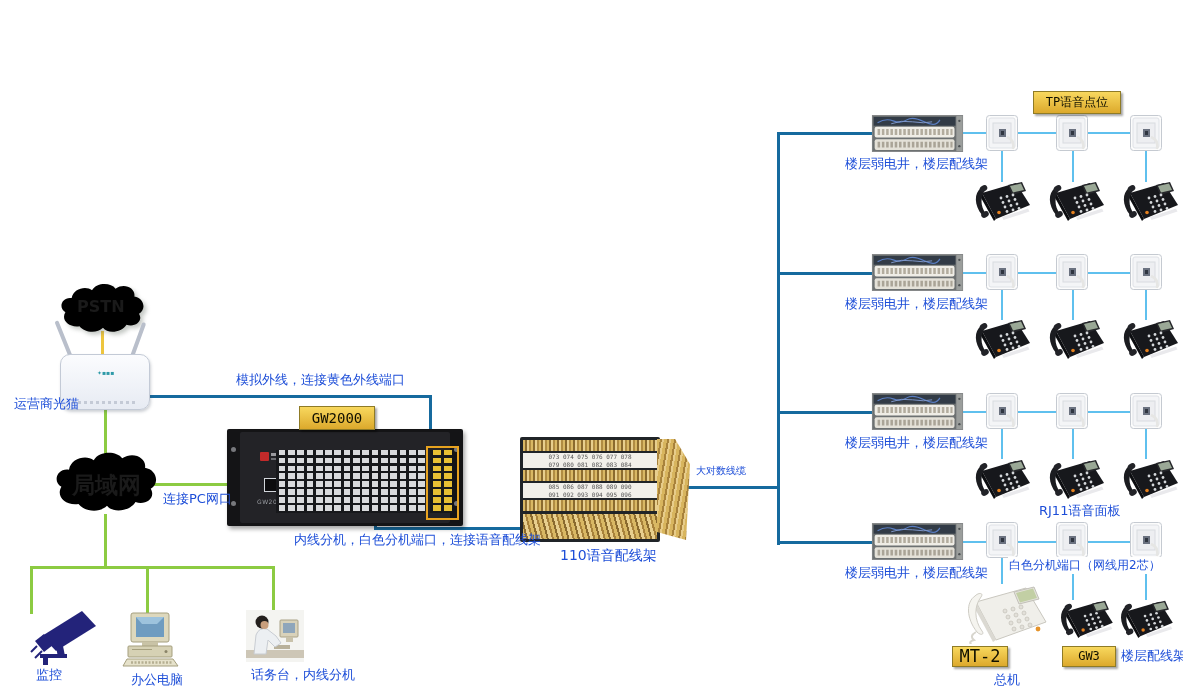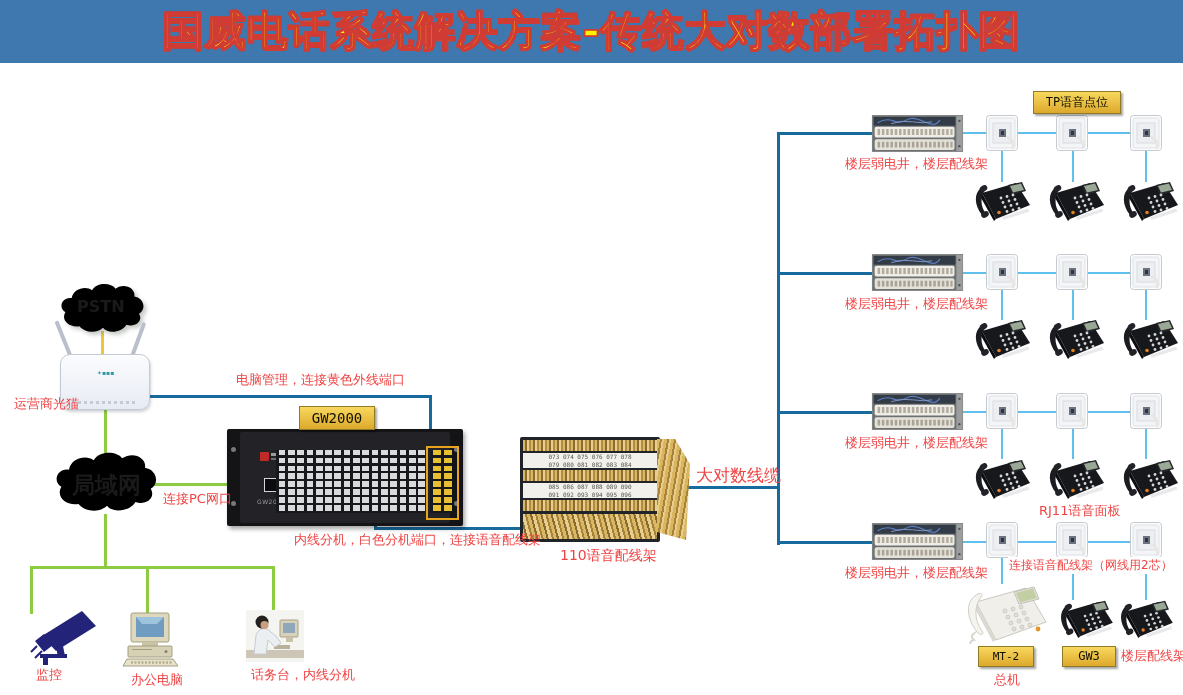--- a/index.html
+++ b/index.html
@@ -11,21 +11,21 @@
   .titlebar span{font-size:41px;font-weight:bold;letter-spacing:1px;color:#FDF300;
             -webkit-text-stroke:1.4px #D03C34;
             text-shadow:1px 1px 0 #D03C34,-1px -1px 0 #D03C34,1px -1px 0 #D03C34,-1px 1px 0 #D03C34;}
   
   .ln{position:absolute;z-index:1;}
   .db{background:#166A9E;}
   .lb{background:#5FC0EE;}
   .gn{background:#8CCB42;}
   .yl{background:#EDC53E;}
   
-  .lbl{position:absolute;z-index:3;color:#ef4444;font-size:13px;white-space:nowrap;}
+  .lbl{position:absolute;z-index:3;color:#1d4ed8;font-size:13px;white-space:nowrap;}
   .sm{font-size:12px;}
   .tag{position:absolute;z-index:4;background:linear-gradient(180deg,#F8D85E,#DCA92C);
        border:1px solid #8F7B26;color:#101000;text-align:center;
        font-family:"DejaVu Sans Mono",monospace;font-size:13px;line-height:20px;
        box-shadow:1.5px 2px 2px rgba(0,0,0,.35);}
   .dev{position:absolute;z-index:2;}
   
   .cloud-svg{position:absolute;z-index:2;overflow:visible;}
   .cloud-txt{position:absolute;z-index:3;font-weight:bold;color:#1a1a1a;}
   
@@ -180,23 +180,20 @@
       <rect x="28" y="35" width="16" height="4" fill="#B9B19A"></rect>
       <path d="M8,44 L10,25 Q13,17 21,19 L30,26 L35,33 L29,37 L22,30 L20,44 Z" fill="#ECEFF2" stroke="#C8CCD2"></path>
       <circle cx="16" cy="12" r="6.5" fill="#24201D"></circle>
       <circle cx="18.5" cy="15" r="4" fill="#C99F7D"></circle>
     </symbol>
   </defs>
 </svg>
 
 <div class="stage">
 
-  <div class="titlebar">
-    <span>国威电话系统解决方案-传统大对数部署拓扑图</span>
-  </div>
 
   <div class="ln yl" style="left:101px;top:331px;width:3px;height:42px"></div>
   <div class="ln gn" style="left:104px;top:406px;width:3px;height:52px"></div>
   <div class="ln db" style="left:142px;top:395px;width:290px;height:3px"></div>
   <div class="ln db" style="left:429px;top:395px;width:3px;height:80px"></div>
   <div class="ln gn" style="left:150px;top:483px;width:104px;height:3px"></div>
   <div class="ln gn" style="left:104px;top:514px;width:3px;height:55px"></div>
   <div class="ln gn" style="left:30px;top:566px;width:245px;height:3px"></div>
   <div class="ln gn" style="left:30px;top:566px;width:3px;height:48px"></div>
   <div class="ln gn" style="left:146px;top:566px;width:3px;height:52px"></div>
@@ -251,21 +248,21 @@
       <div class="router-dots"></div>
     </div>
   </div>
   <div class="lbl" style="left:14px;top:395px">运营商光猫</div>
 
   <svg class="cloud-svg lan-cloud" style="left:50px;top:446px;width:114px;height:74px" viewBox="0 0 120 72">
       <use href="#cloud"></use>
     </svg>
   <div class="cloud-txt" style="left:72px;top:470px;font-size:23px">局域网</div>
 
-  <div class="lbl" style="left:236px;top:371px">电脑管理，连接黄色外线端口</div>
+  <div class="lbl" style="left:236px;top:371px">模拟外线，连接黄色外线端口</div>
   <div class="lbl" style="left:163px;top:490px">连接PC网口</div>
 
   <svg class="sym" style="left:26px;top:602px;width:84px;height:64px" viewBox="0 0 84 64">
       <use href="#cam"></use>
     </svg>
   <div class="lbl" style="left:36px;top:666px">监控</div>
   <svg class="sym" style="left:122px;top:612px;width:58px;height:56px" viewBox="0 0 58 56">
       <use href="#pc"></use>
     </svg>
   <div class="lbl" style="left:131px;top:671px">办公电脑</div>
@@ -307,21 +304,21 @@
       <div class="strip" style="top:46px">
         <div>085 086 087 088 089 090</div>
         <div>091 092 093 094 095 096</div>
       </div>
       <div class="wband" style="top:63px"></div>
       <div class="wband2" style="top:77px"></div>
     </div>
     <div class="cascade"></div>
   </div>
   <div class="lbl" style="left:560px;top:547px;font-size:14px">110语音配线架</div>
-  <div class="lbl" style="left:696px;top:464px;font-size:17px">大对数线缆</div>
+  <div class="lbl" style="left:696px;top:464px;font-size:10px">大对数线缆</div>
 
   <div class="tag" style="left:1033px;top:91px;width:86px;height:21px;line-height:21px;font-size:12px">TP语音点位</div>
 
   <svg class="sym" style="left:871px;top:115px;width:93px;height:37px" viewBox="0 0 94 38">
       <use href="#panel"></use>
     </svg>
   <div class="lbl" style="left:845px;top:155px">楼层弱电井，楼层配线架</div>
   <svg class="sym" style="left:986px;top:115px;width:32px;height:36px" viewBox="0 0 32 36">
       <use href="#plate"></use>
     </svg>
@@ -394,30 +391,30 @@
   <div class="lbl" style="left:845px;top:564px">楼层弱电井，楼层配线架</div>
   <svg class="sym" style="left:986px;top:522px;width:32px;height:36px" viewBox="0 0 32 36">
       <use href="#plate"></use>
     </svg>
   <svg class="sym" style="left:1056px;top:522px;width:32px;height:36px" viewBox="0 0 32 36">
       <use href="#plate"></use>
     </svg>
   <svg class="sym" style="left:1130px;top:522px;width:32px;height:36px" viewBox="0 0 32 36">
       <use href="#plate"></use>
     </svg>
-  <div class="lbl sm" style="left:1008px;top:557px;background:#fff;padding:0 1px">连接语音配线架（网线用2芯）</div>
+  <div class="lbl sm" style="left:1008px;top:557px;background:#fff;padding:0 1px">白色分机端口（网线用2芯）</div>
 
   <svg class="sym" style="left:962px;top:580px;width:90px;height:64px" viewBox="0 0 90 64">
       <use href="#ph-w"></use>
     </svg>
   <svg class="sym" style="left:1056px;top:596px;width:60px;height:44px" viewBox="0 0 60 46">
       <use href="#ph-b"></use>
     </svg>
   <svg class="sym" style="left:1116px;top:596px;width:60px;height:44px" viewBox="0 0 60 46">
       <use href="#ph-b"></use>
     </svg>
 
-  <div class="tag" style="left:978px;top:646px;width:54px;height:19px;line-height:19px;font-size:11px">MT-2</div>
+  <div class="tag" style="left:952px;top:646px;width:54px;height:19px;line-height:19px;font-size:17px">MT-2</div>
   <div class="tag" style="left:1062px;top:646px;width:52px;height:19px;line-height:19px;font-size:12px">GW3</div>
   <div class="lbl" style="left:1121px;top:647px">楼层配线架</div>
   <div class="lbl" style="left:994px;top:671px">总机</div>
 
 </div>
 
 </body></html>

